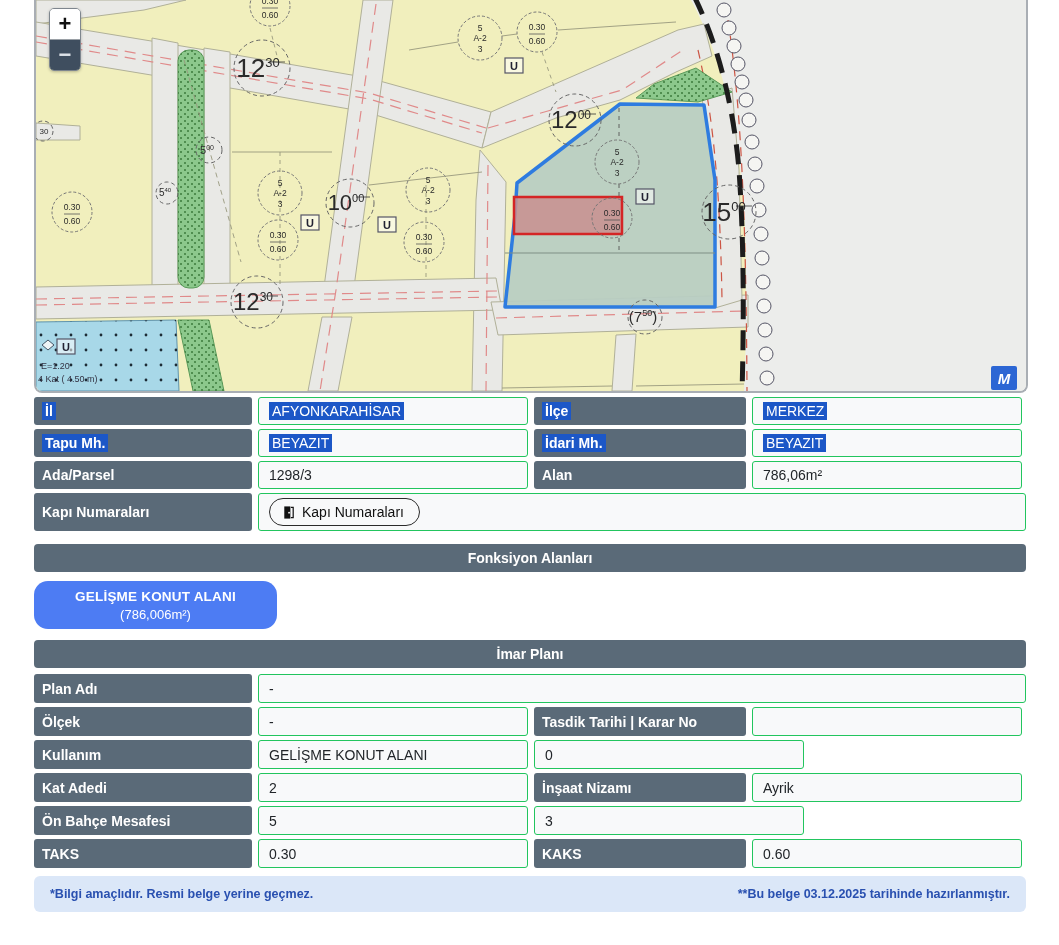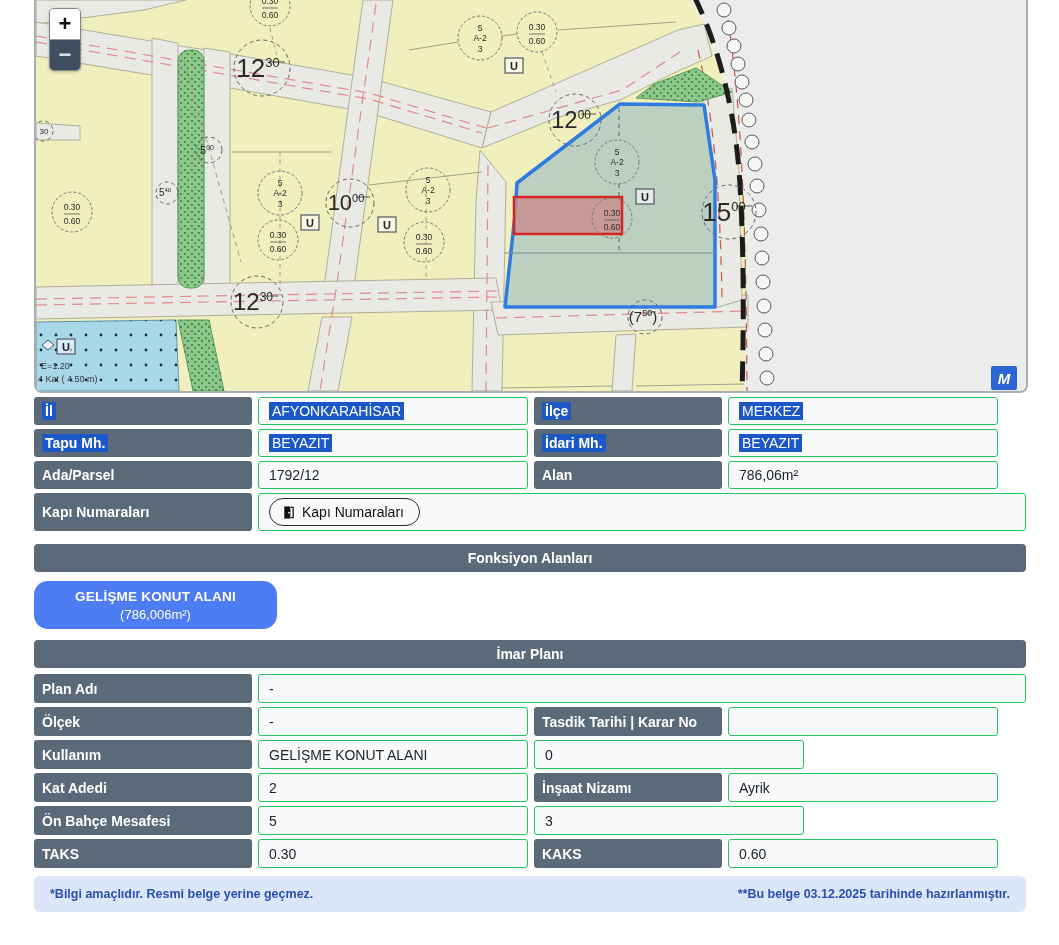--- a/index.html
+++ b/index.html
@@ -15,21 +15,21 @@
   .zbtn.zin{background:#fff;color:#111;border-bottom:1px solid #9aa0a6;}
   .zbtn.zout{background:#3f4e5f;color:#dde2e8;}
   .maplogo{position:absolute;right:9px;bottom:1px;width:26px;height:24px;background:#2c66d4;border-radius:2px;
     display:flex;align-items:center;justify-content:center;color:#fff;font-weight:bold;font-style:italic;font-size:15px;}
   
   .sect-header{margin-top:13px;height:28px;background:#5a6a78;border-radius:4px;color:#fff;
     font-weight:bold;font-size:14px;display:flex;align-items:center;justify-content:center;}
   .trow{display:flex;margin-top:4px;gap:6px;}
   .lcell{width:218px;background:#5a6a78;border-radius:3px;color:#fff;font-weight:bold;font-size:14px;
     display:flex;align-items:center;padding-left:8px;box-sizing:border-box;height:28px;}
-  .lcell.r2{width:188px;}
+  .lcell.r2{width:212px;}
   .vcell{width:270px;background:#f8f9fa;border:1px solid #22c55e;border-radius:3px;color:#212529;font-size:14px;
     display:flex;align-items:center;padding-left:10px;box-sizing:border-box;height:28px;}
   .vcell.full{width:768px;}
   .h38{height:38px;}
   .sel{background:#1c57c7;color:#fff;padding:1px 3px;}
   .door-btn{display:inline-flex;align-items:center;gap:6px;background:#f8f9fa;border:1.4px solid #2b2b2b;
     border-radius:999px;padding:5px 15px 5px 11px;font-size:14px;color:#111;cursor:pointer;}
   .fn-btn{margin-top:9px;width:243px;height:48px;background:#4d7cf3;border:none;border-radius:14px;color:#fff;
     display:flex;flex-direction:column;align-items:center;justify-content:center;cursor:pointer;font-family:inherit;}
   .fn-btn .l1{font-weight:bold;font-size:13.5px;letter-spacing:.2px;}
@@ -281,21 +281,21 @@
       </div>
     <div class="vcell">
         <span class="sel">BEYAZIT</span>
       </div>
   </div>
   <div class="trow">
     <div class="lcell">
         <span>Ada/Parsel</span>
       </div>
     <div class="vcell">
-        <span>1792/12</span>
+        <span>1298/3</span>
       </div>
     <div class="lcell r2">
         <span>Alan</span>
       </div>
     <div class="vcell">
         <span>786,06m²</span>
       </div>
   </div>
   <div class="trow">
     <div class="lcell h38">

